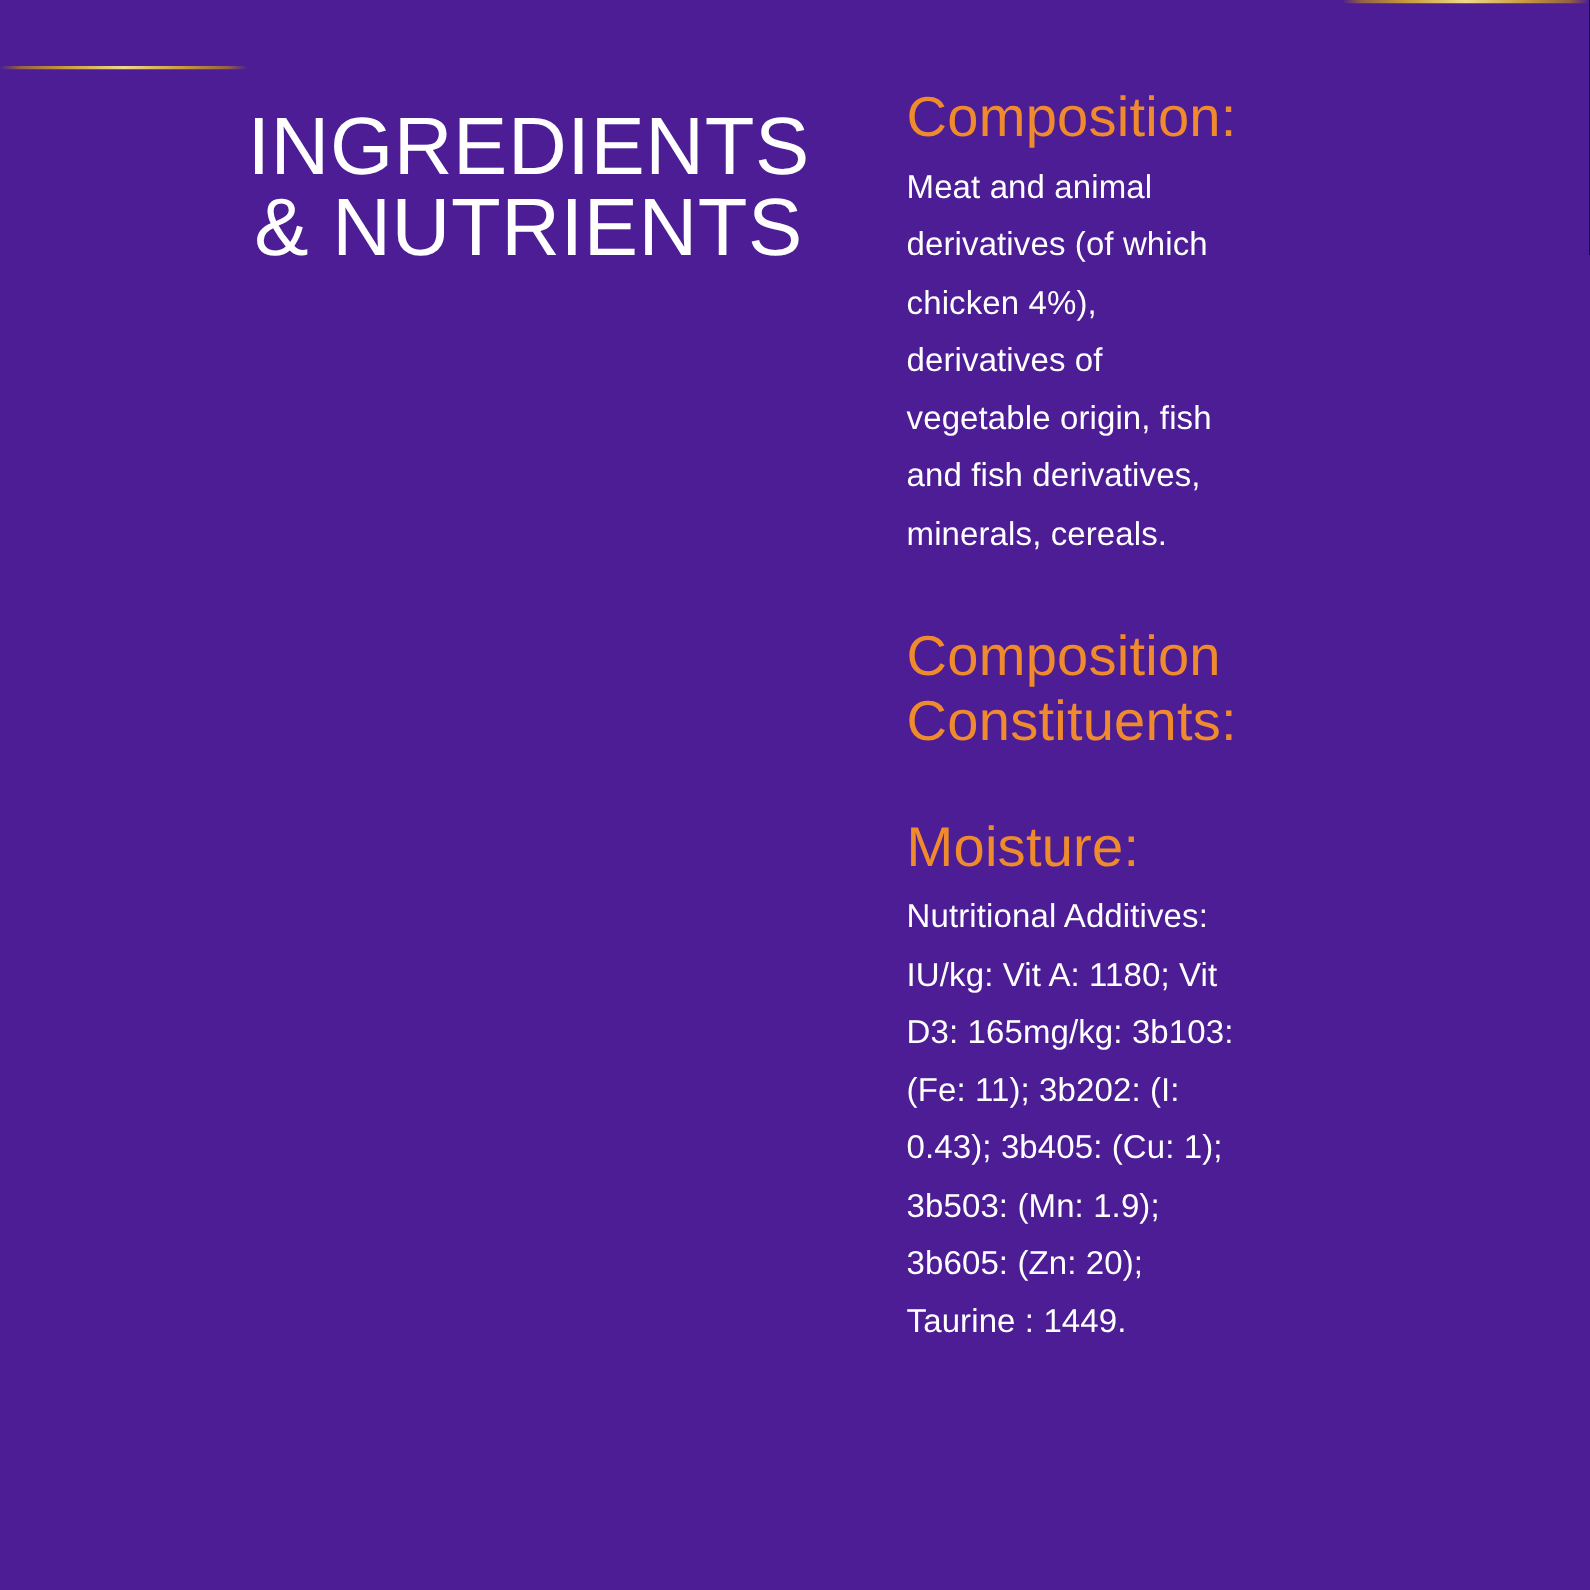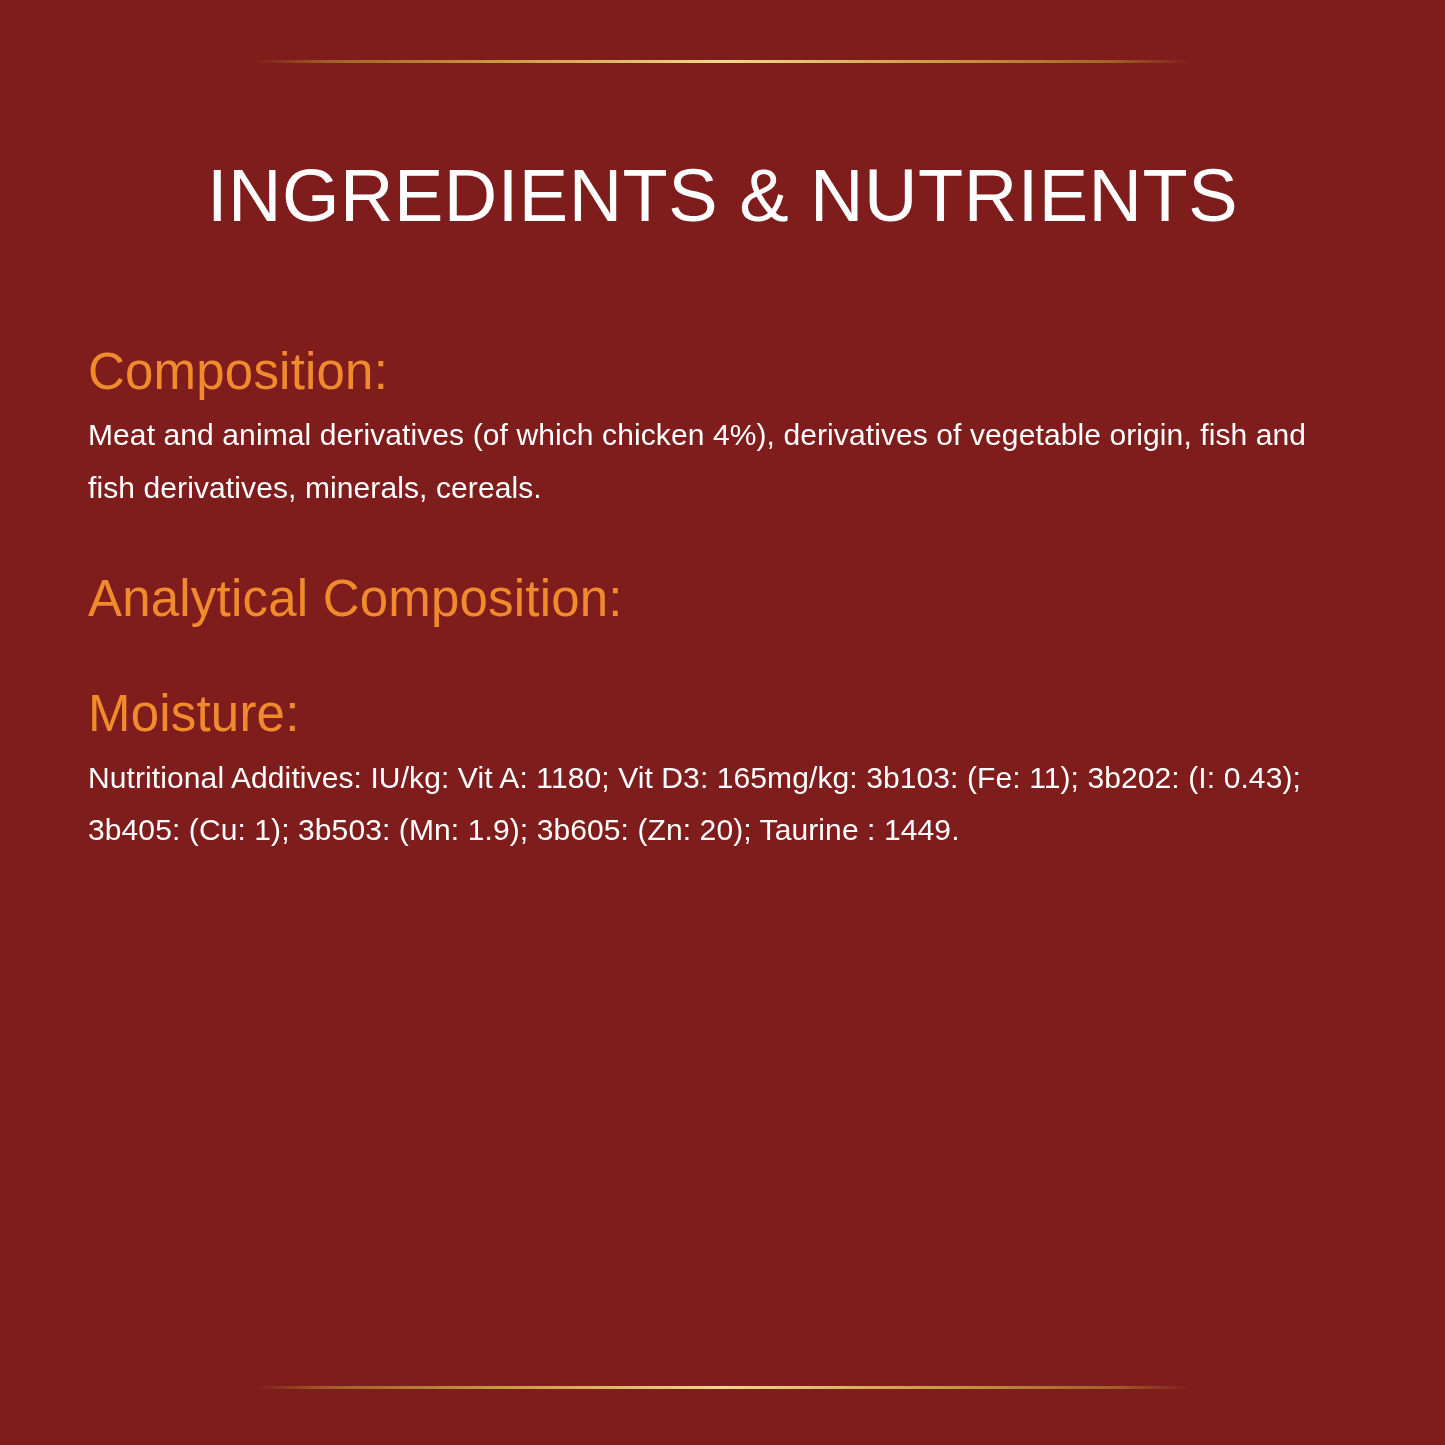--- a/index.html
+++ b/index.html
@@ -11,23 +11,23 @@
     width: 1445px;
     height: 1445px;
     overflow: hidden;
     font-family: "Liberation Sans", sans-serif;
     color: #ffffff;
     position: relative;
   }
   .page {
     position: absolute;
     inset: 0;
-    background: #7f1d1d;
+    background: #4c1d95;
     display: flex;
-    flex-direction: column;
+    flex-direction: row;
   }
   
   .rule {
     height: 3px;
     margin: 0 auto;
     width: 935px;
     background: linear-gradient(to right,
         rgba(120,80,20,0) 0%,
         rgba(170,120,40,0.75) 8%,
         #c89a3c 26%,
@@ -46,21 +46,21 @@
     line-height: 1;
     letter-spacing: 0.5px;
     font-weight: 400;
     color: #ffffff;
     margin-top: 96px;
   }
 
   .content {
     flex: 1 1 auto;
     padding: 0 88px;
-    margin-top: 60px;
+    margin-top: 78px;
   }
 
   .section { margin-bottom: 56px; }
   .section:last-child { margin-bottom: 0; }
 
   .section-heading {
     color: #ef8b2c;
     font-size: 51px;
     line-height: 1.15;
     font-weight: 400;
@@ -88,21 +88,21 @@
   <h1 class="title">INGREDIENTS &amp; NUTRIENTS</h1>
 
   <div class="content">
 
     <div class="section">
       <h2 class="section-heading">Composition:</h2>
       <p class="section-body">Meat and animal derivatives (of which chicken 4%), derivatives of vegetable origin, fish and fish derivatives, minerals, cereals.</p>
     </div>
 
     <div class="section">
-      <h2 class="section-heading">Analytical Composition:</h2>
+      <h2 class="section-heading">Composition Constituents:</h2>
     </div>
 
     <div class="section">
       <h2 class="section-heading">Moisture:</h2>
       <p class="section-body">Nutritional Additives: IU/kg: Vit A: 1180; Vit D3: 165mg/kg: 3b103: (Fe: 11); 3b202: (I: 0.43); 3b405: (Cu: 1); 3b503: (Mn: 1.9); 3b605: (Zn: 20); Taurine : 1449.</p>
     </div>
 
   </div>
 
   <div class="spacer"></div>

